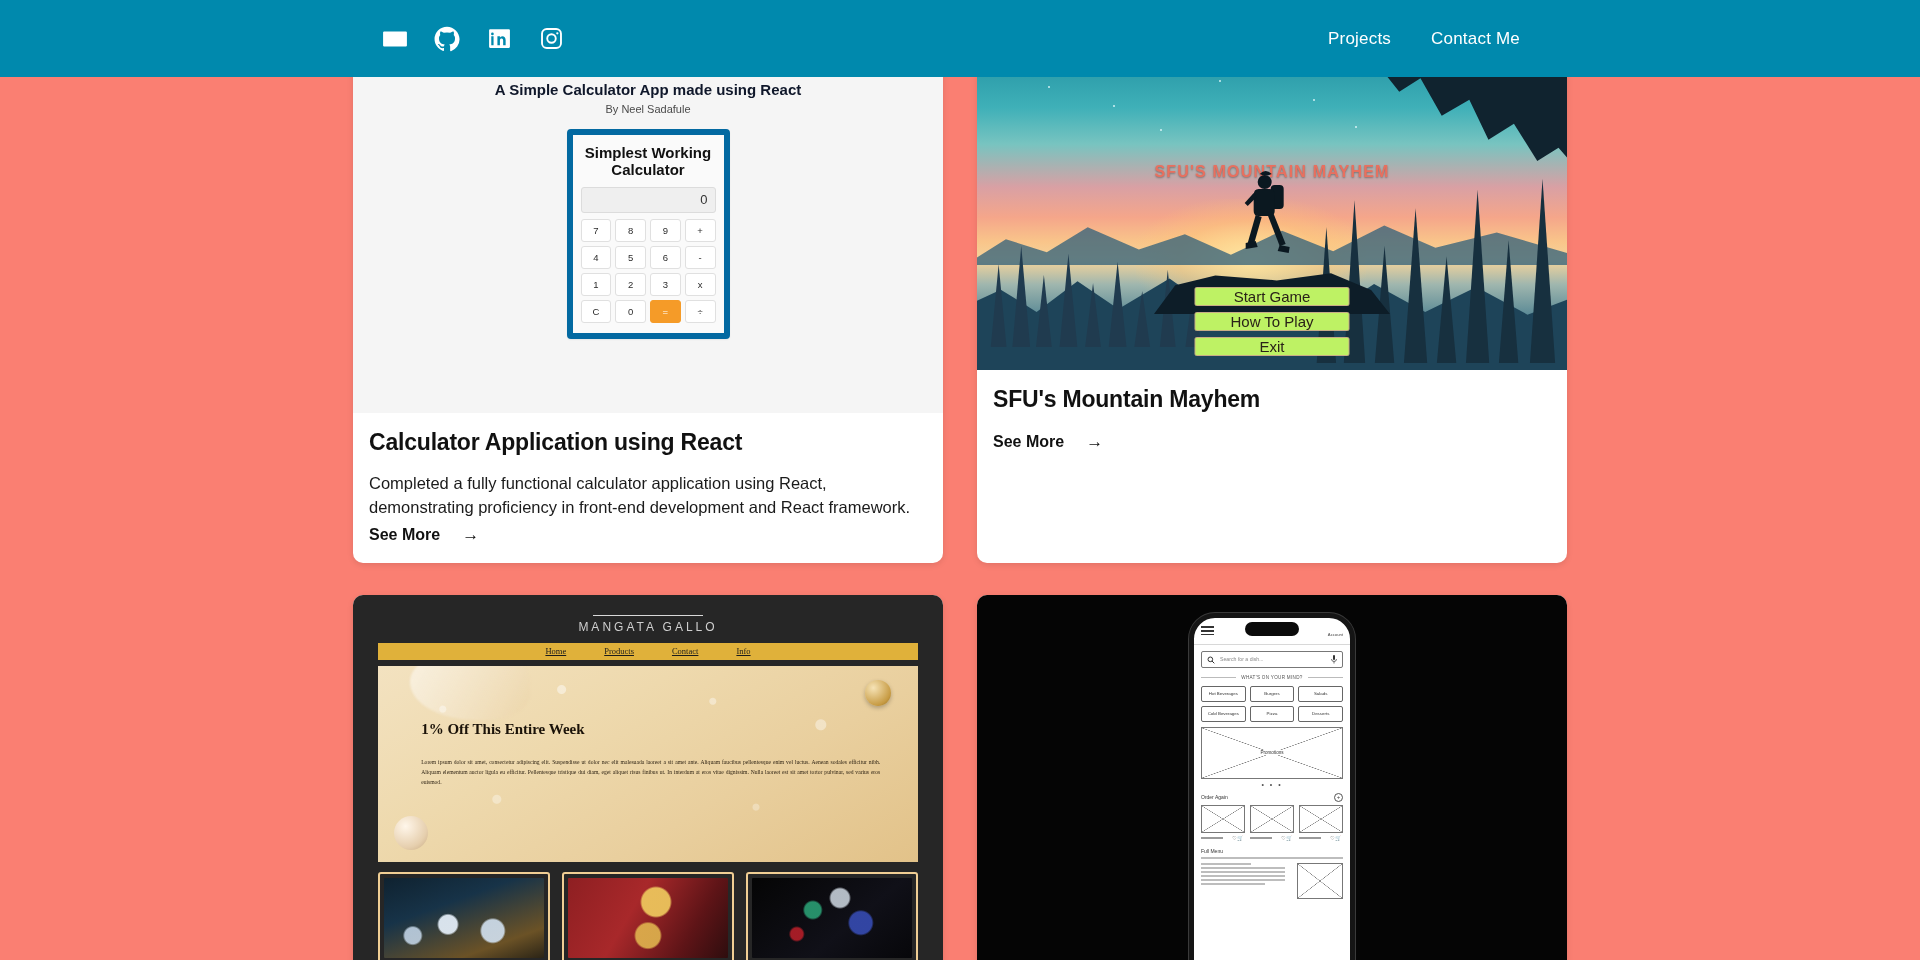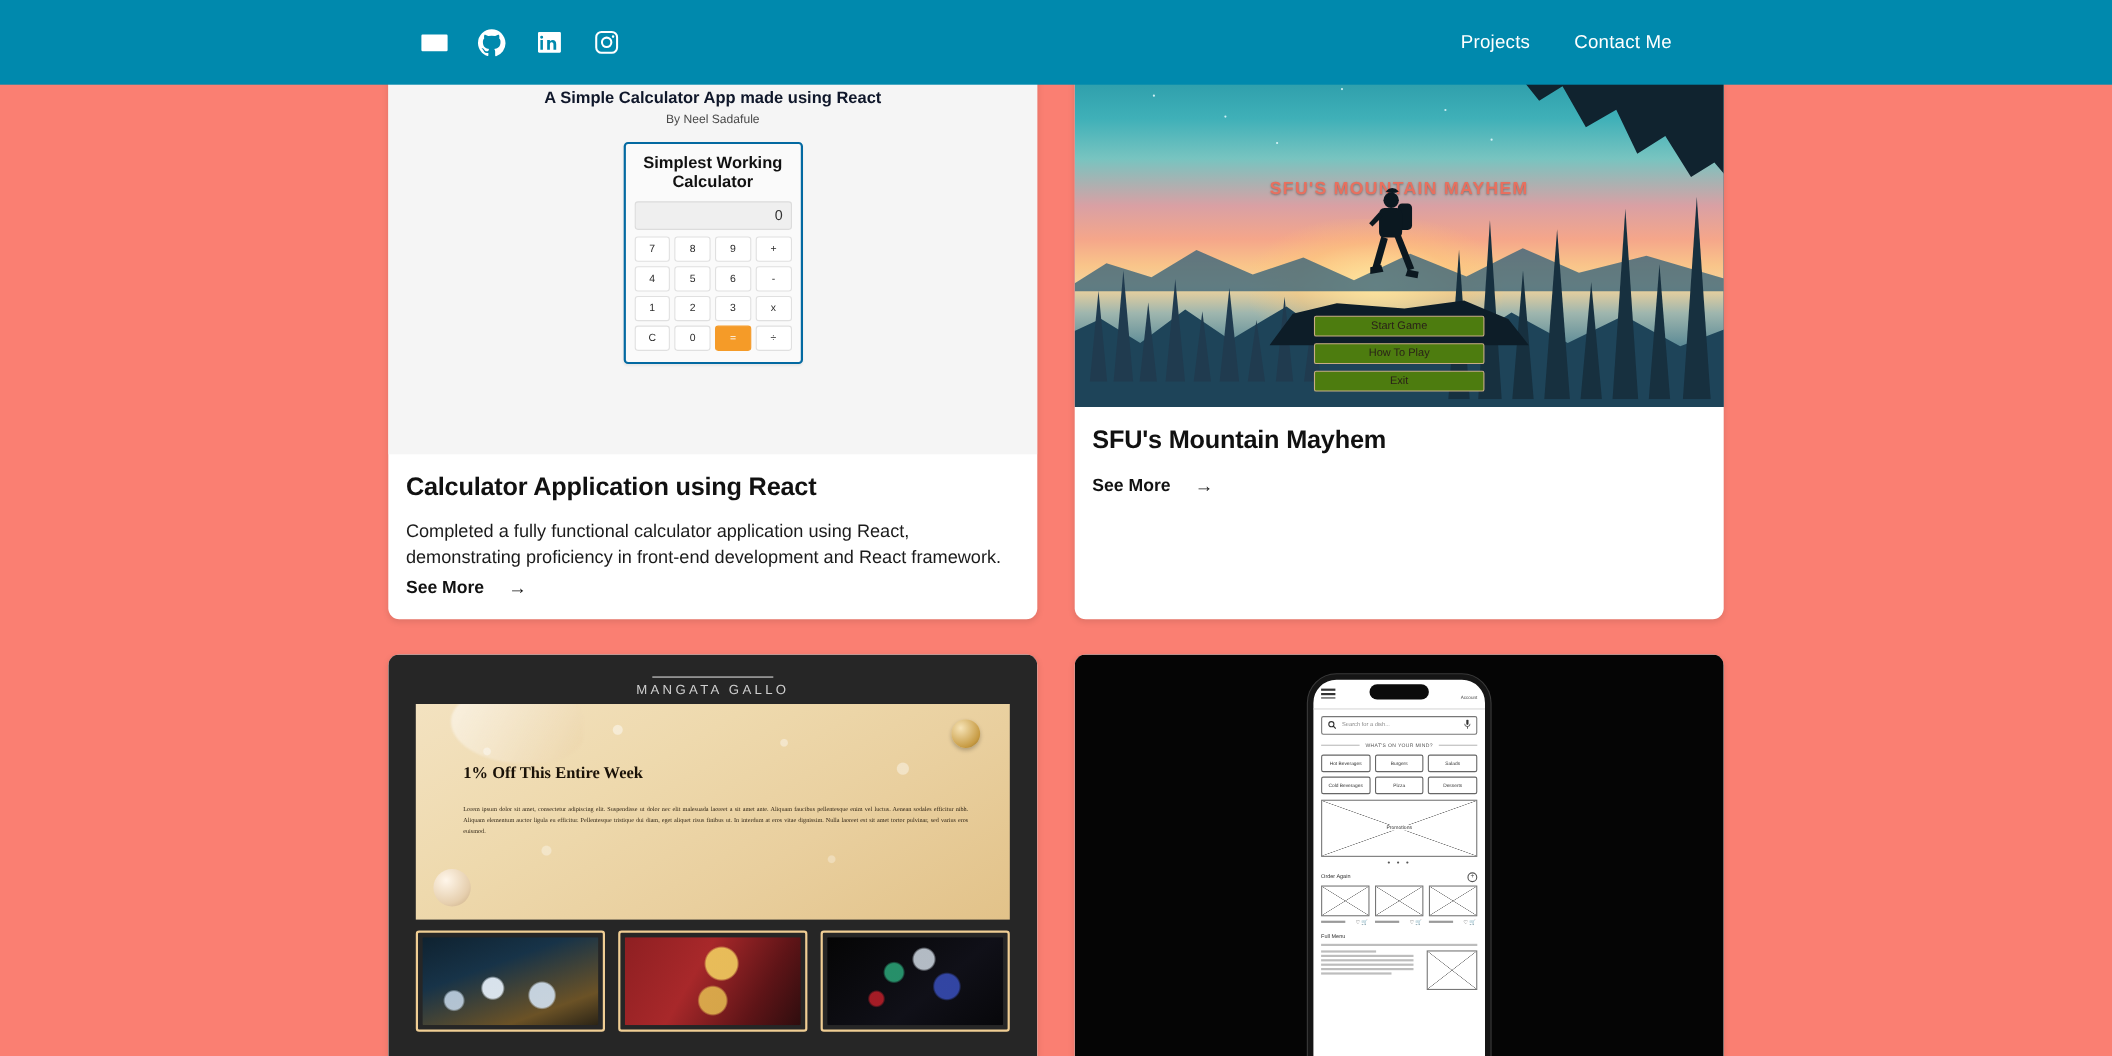--- a/index.html
+++ b/index.html
@@ -81,21 +81,21 @@
     font-size: 15px; font-weight: bold; color: #0f172a;
     text-align: center;
   }
   .calc-byline {
     font-size: 11px; color: #4a4a4a; margin-top: 5px; text-align: center;
   }
   .calc-widget {
     margin-top: 14px;
     width: 163px;
     background: #fafafa;
-    border: 2px solid #0369a1;
+    border: 6px solid #0369a1;
     border-radius: 4px;
     padding: 9px 8px 10px 8px;
     box-shadow: 0 1px 2px rgba(0,0,0,.06);
   }
   .calc-widget-title {
     font-size: 15px; font-weight: bold; color: #111;
     text-align: center; line-height: 1.16;
   }
   .calc-display {
     margin-top: 8px;
@@ -161,25 +161,25 @@
   .hiker {
     position: absolute; left: 50%; transform: translateX(-52%);
     top: 34%;
   }
   .menu-stack {
     position: absolute; left: 50%; transform: translateX(-50%);
     bottom: 14px; width: 155px;
     display: flex; flex-direction: column; gap: 6px;
   }
   .menu-btn {
-    height: 19px; background: #4d7c0f;
+    height: 19px; background: #bef264;
     border: 1px solid #c8ad85;
     border-radius: 2px;
     display: flex; align-items: center; justify-content: center;
-    font-size: 10px; color: #2a2218;
+    font-size: 15px; color: #2a2218;
     cursor: pointer;
   }
 
   
   .mg-preview {
     background: #262626;
     height: 465px;
     padding: 16px 25px 0 25px;
     overflow: hidden;
   }
@@ -540,20 +540,26 @@
         <span>See More</span>
         <span class="arrow">→</span>
       </span>
     </div>
   </article>
 
   <article class="project-card">
     <div class="mg-preview">
       <div class="mg-rule"></div>
       <div class="mg-sub">MANGATA GALLO</div>
+      <div class="mg-nav">
+        <span class="mg-nav-link">Home</span>
+        <span class="mg-nav-link">Products</span>
+        <span class="mg-nav-link">Contact</span>
+        <span class="mg-nav-link">Info</span>
+      </div>
       <div class="mg-hero">
         <div class="mg-ribbon"></div>
         <div class="mg-bauble"></div>
         <div class="mg-pearl"></div>
         <div class="mg-hero-title">1% Off This Entire Week</div>
         <div class="mg-hero-body">Lorem ipsum dolor sit amet, consectetur adipiscing elit. Suspendisse ut dolor nec elit malesuada laoreet a sit amet ante. Aliquam faucibus pellentesque enim vel luctus. Aenean sodales efficitur nibh. Aliquam elementum auctor ligula eu efficitur. Pellentesque tristique dui diam, eget aliquet risus finibus ut. In interdum at eros vitae dignissim. Nulla laoreet est sit amet tortor pulvinar, sed varius eros euismod.</div>
       </div>
       <div class="mg-products">
         <div class="mg-card">
             <div class="mg-img mg-img-1"></div>

